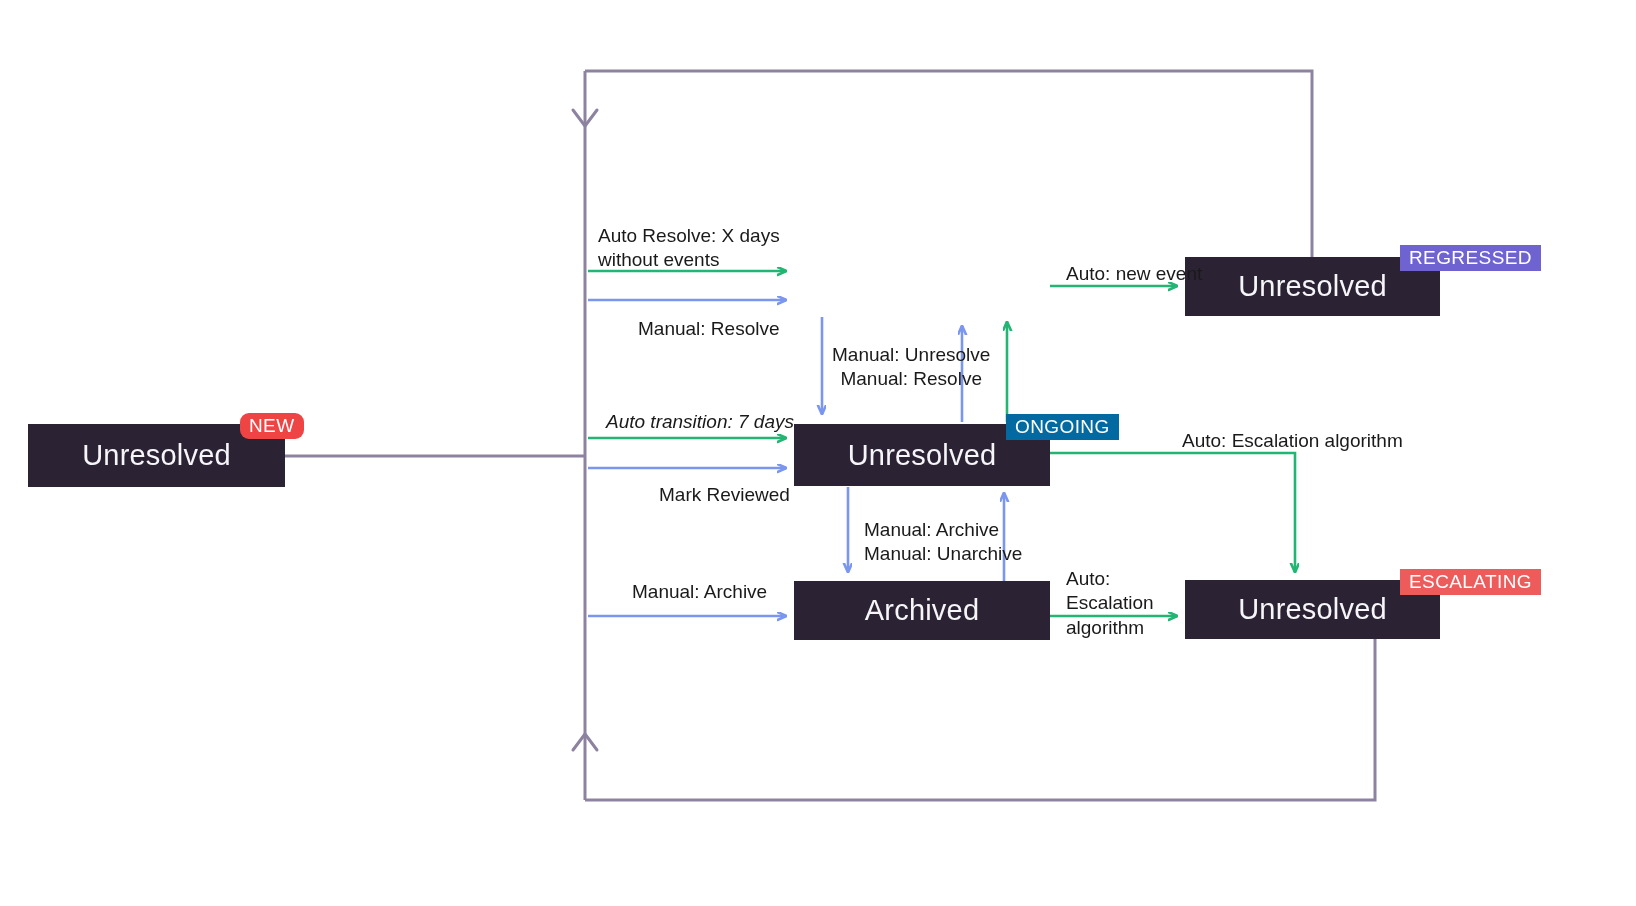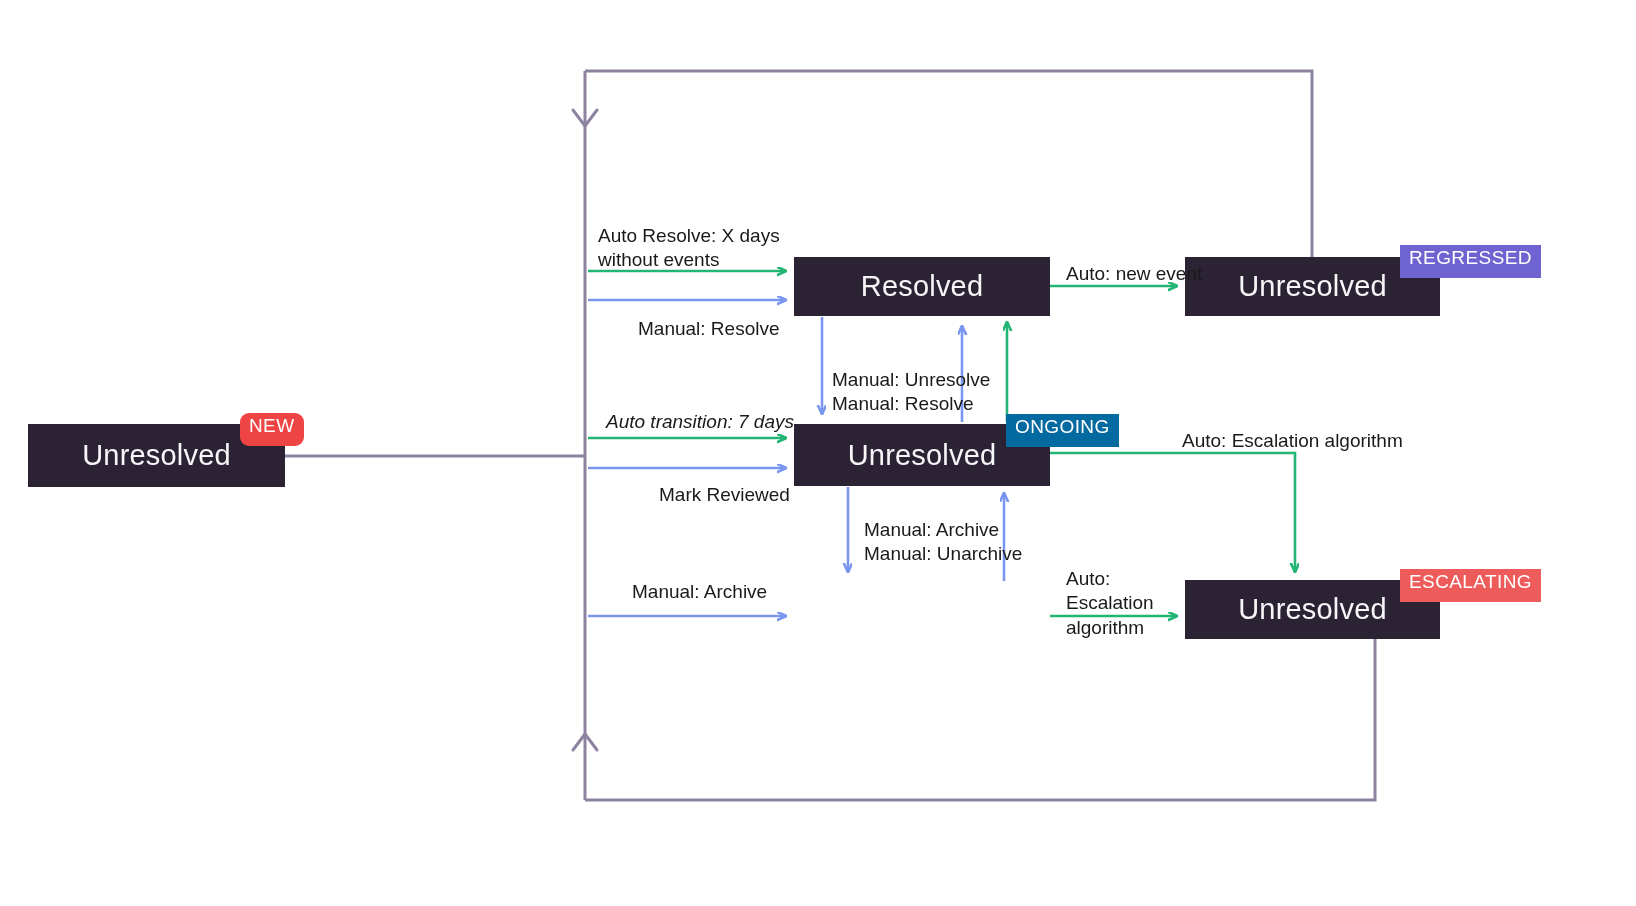--- a/index.html
+++ b/index.html
@@ -5,21 +5,21 @@
   html,body{margin:0;padding:0;background:#ffffff;}
   body{width:1636px;height:906px;font-family:"Liberation Sans","DejaVu Sans",sans-serif;overflow:hidden;}
   #stage{position:relative;width:1636px;height:906px;background:#fff;}
   svg.edges{position:absolute;left:0;top:0;width:1636px;height:906px;pointer-events:none;}
 
   .node{position:absolute;background:#2b2334;display:flex;align-items:center;justify-content:center;
         color:#f4f2f6;letter-spacing:.2px;box-sizing:border-box;}
   .node .node-label{font-size:29px;font-weight:400;color:#f6f5f8;line-height:1;}
 
   .badge{position:absolute;display:inline-flex;align-items:center;justify-content:center;
-         color:#ffffff;font-size:19px;letter-spacing:.4px;padding:3px 9px 11px 9px;line-height:1;
+         color:#ffffff;font-size:19px;letter-spacing:.4px;padding:3px 9px 4px 9px;line-height:1;
          white-space:nowrap;box-sizing:border-box;}
 
   .edge-label{position:absolute;font-size:19px;color:#1a1a1a;line-height:1.28;white-space:pre-line;}
 </style>
 </head>
 <body>
 
 <div id="stage">
 
   <svg class="edges" viewBox="0 0 1636 906">
@@ -104,29 +104,29 @@
     <g>
       <path d="M1050,616 L1177,616" fill="none" stroke="#22b573" stroke-width="2.6" marker-end="url(#ah-green)"></path>
     </g>
   </svg>
 
   <div class="node" style="left:28px;top:424px;width:257px;height:63px;">
     <span class="node-label">Unresolved</span>
   </div>
   <div class="badge" style="left:240px;top:413px;background:#ef4444;border-radius:9px;">NEW</div>
 
-  <div class="node" style="left:794px;top:257px;width:256px;height:59px;">
-    <span class="node-label">Resolved</span>
-  </div>
 
   <div class="node" style="left:794px;top:424px;width:256px;height:62px;">
     <span class="node-label">Unresolved</span>
   </div>
   <div class="badge" style="left:1006px;top:414px;background:#0369a1;">ONGOING</div>
 
+  <div class="node" style="left:794px;top:581px;width:256px;height:59px;">
+    <span class="node-label">Archived</span>
+  </div>
 
   <div class="node" style="left:1185px;top:257px;width:255px;height:59px;">
     <span class="node-label">Unresolved</span>
   </div>
   <div class="badge" style="left:1400px;top:245px;background:#6f63d2;">REGRESSED</div>
 
   <div class="node" style="left:1185px;top:580px;width:255px;height:59px;">
     <span class="node-label">Unresolved</span>
   </div>
   <div class="badge" style="left:1400px;top:569px;background:#ee5b5b;">ESCALATING</div>
@@ -134,21 +134,21 @@
   <div class="edge-label" style="left:598px;top:224px;width:200px;">Auto Resolve: X days without events</div>
 
   <div class="edge-label" style="left:638px;top:317px;">Manual: Resolve</div>
 
   <div class="edge-label" style="left:606px;top:410px;font-style:italic;">Auto transition: 7 days</div>
 
   <div class="edge-label" style="left:640px;top:483px;margin-left:19px;">Mark Reviewed</div>
 
   <div class="edge-label" style="left:632px;top:580px;">Manual: Archive</div>
 
-  <div class="edge-label" style="left:832px;top:368px;">Manual: Unresolve
+  <div class="edge-label" style="left:832px;top:343px;text-align:center;">Manual: Unresolve
 Manual: Resolve</div>
 
 
   <div class="edge-label" style="left:864px;top:518px;">Manual: Archive
 Manual: Unarchive</div>
 
   <div class="edge-label" style="left:1066px;top:262px;">Auto: new event</div>
 
   <div class="edge-label" style="left:1182px;top:429px;">Auto: Escalation algorithm</div>
 

